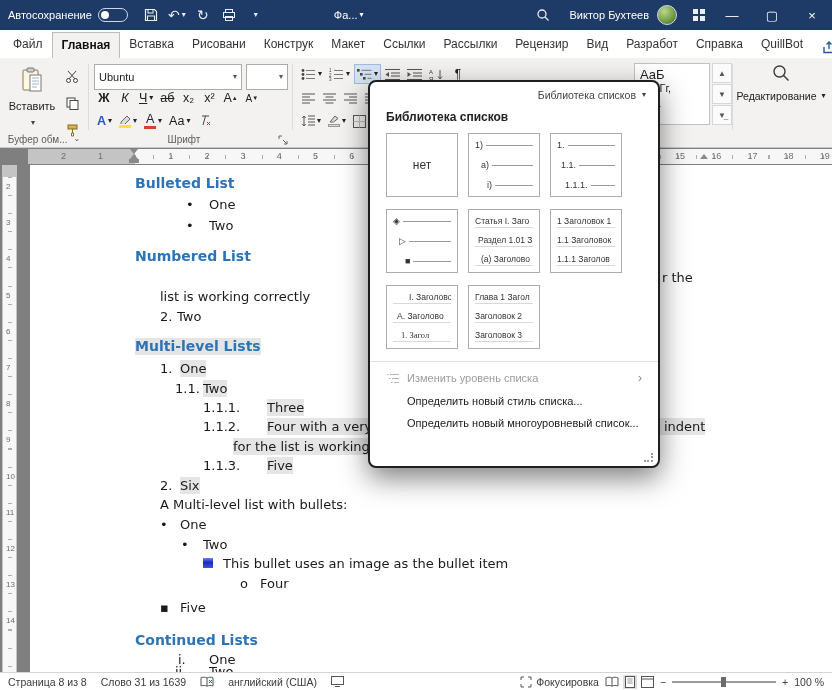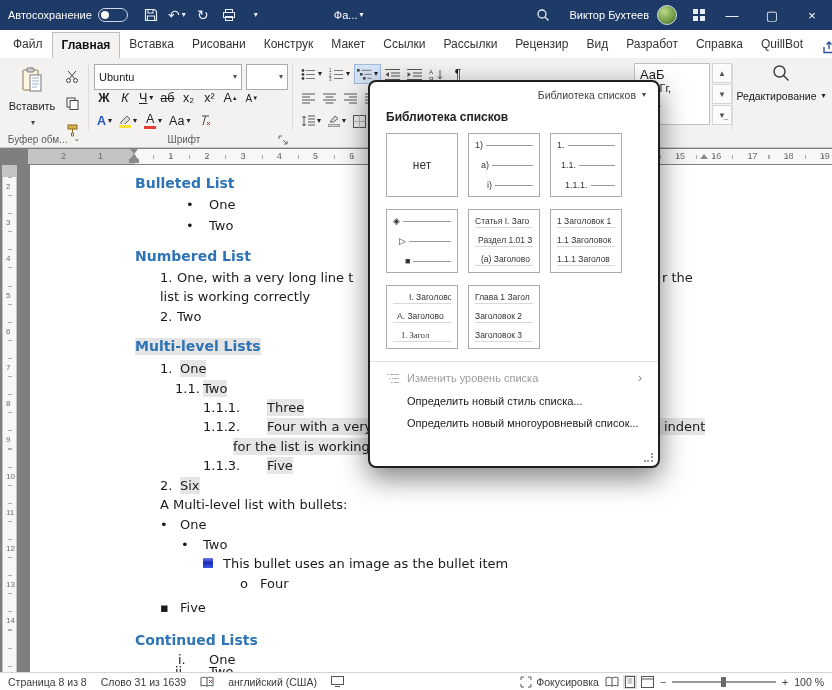--- a/index.html
+++ b/index.html
@@ -465,21 +465,20 @@
       <span class="vnum" style="top: 342.8px;">11</span>
       <span class="vnum" style="top: 379px;">12</span>
       <span class="vnum" style="top: 415.2px;">13</span>
       <span class="vnum" style="top: 451.4px;">14</span>
     </div>
   <div class="page">
       <div class="dl dh" style="top: 10px; left: 105px;"><span class="dt">Bulleted List</span></div>
       <div class="dl" style="top: 31px; left: 156px;"><span class="dm" style="width: 23px;">•</span><span class="dt">One</span></div>
       <div class="dl" style="top: 52px; left: 156px;"><span class="dm" style="width: 23px;">•</span><span class="dt">Two</span></div>
       <div class="dl dh" style="top: 83px; left: 105px;"><span class="dt">Numbered List</span></div>
-      <div class="dl" style="top: 104px; left: 130px;"><span class="dm" style="width: 17px;">1.</span><span class="dt" style="width: 191px;">One, with a very long line t</span></div>
       <span class="dr" style="top: 104px; left: 632px;">r the</span>
       <div class="dl" style="top: 123px; left: 130px;"><span class="dt">list is working correctly</span></div>
       <div class="dl" style="top: 143px; left: 130px;"><span class="dm" style="width: 17px;">2.</span><span class="dt">Two</span></div>
       <div class="dl dh" style="top: 173px; left: 105px;"><span class="dt hl">Multi-level Lists</span></div>
       <div class="dl" style="top: 195px; left: 130px;"><span class="dm" style="width: 20px;">1.</span><span class="dt hl">One</span></div>
       <div class="dl" style="top: 215px; left: 145px;"><span class="dm" style="width: 28px;">1.1.</span><span class="dt hl">Two</span></div>
       <div class="dl" style="top: 234px; left: 173px;"><span class="dm" style="width: 64px;">1.1.1.</span><span class="dt hl">Three</span></div>
       <div class="dl" style="top: 253px; left: 173px;"><span class="dm" style="width: 64px;">1.1.2.</span><span class="dt hl" style="width: 101px;">Four with a very</span></div>
       <span class="dr hl" style="top: 253px; left: 630px; padding-left: 4px;">indent</span>
       <div class="dl" style="top: 273px; left: 203px;"><span class="dt hl">for the list is working</span></div>

